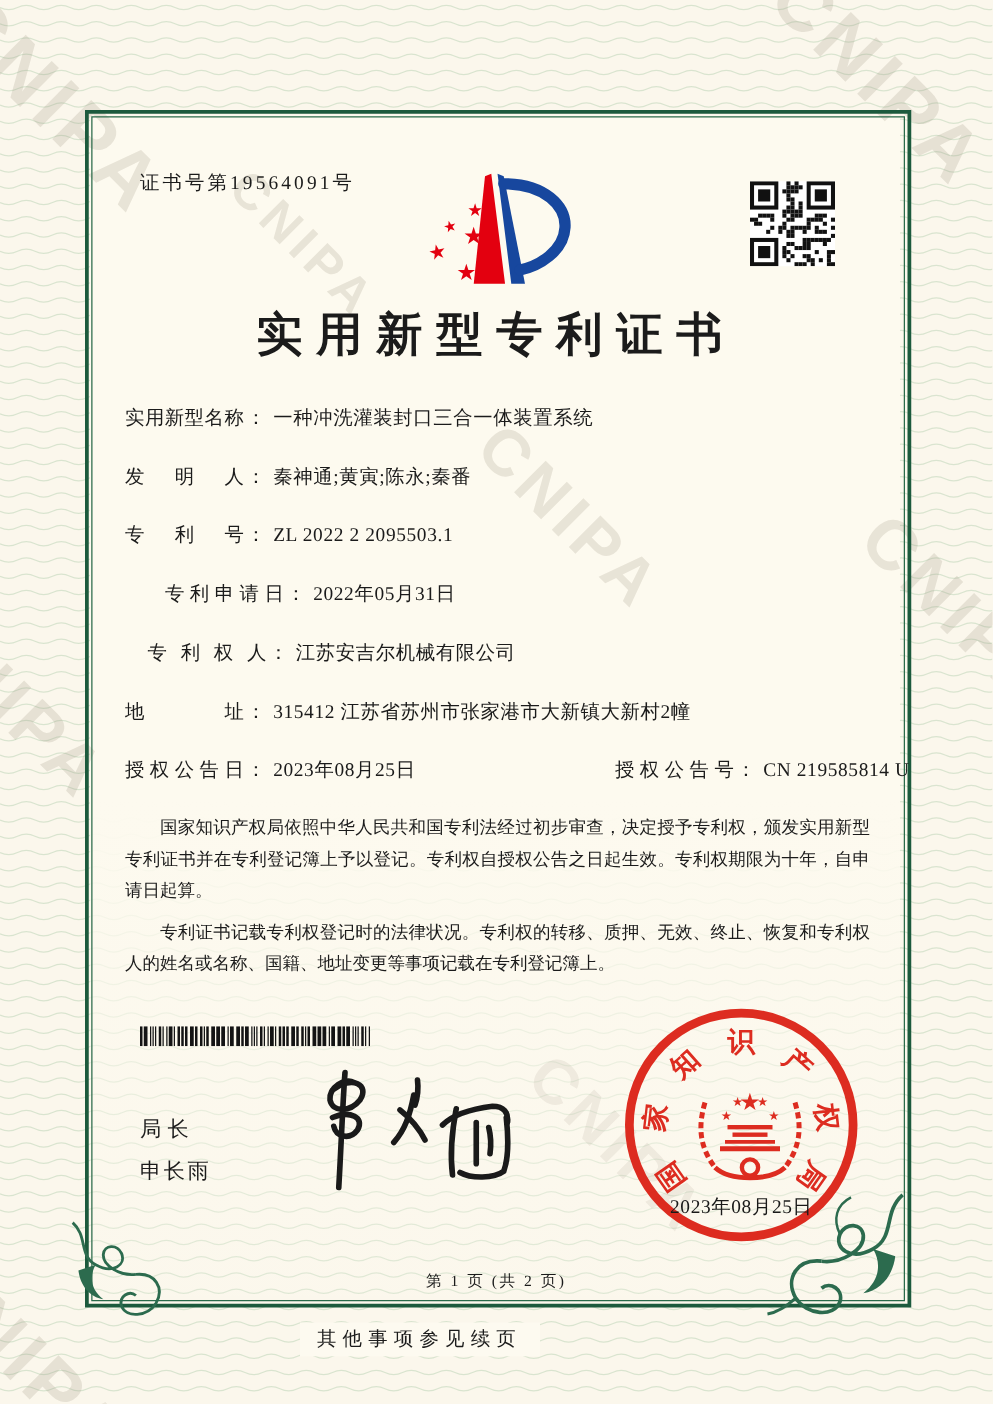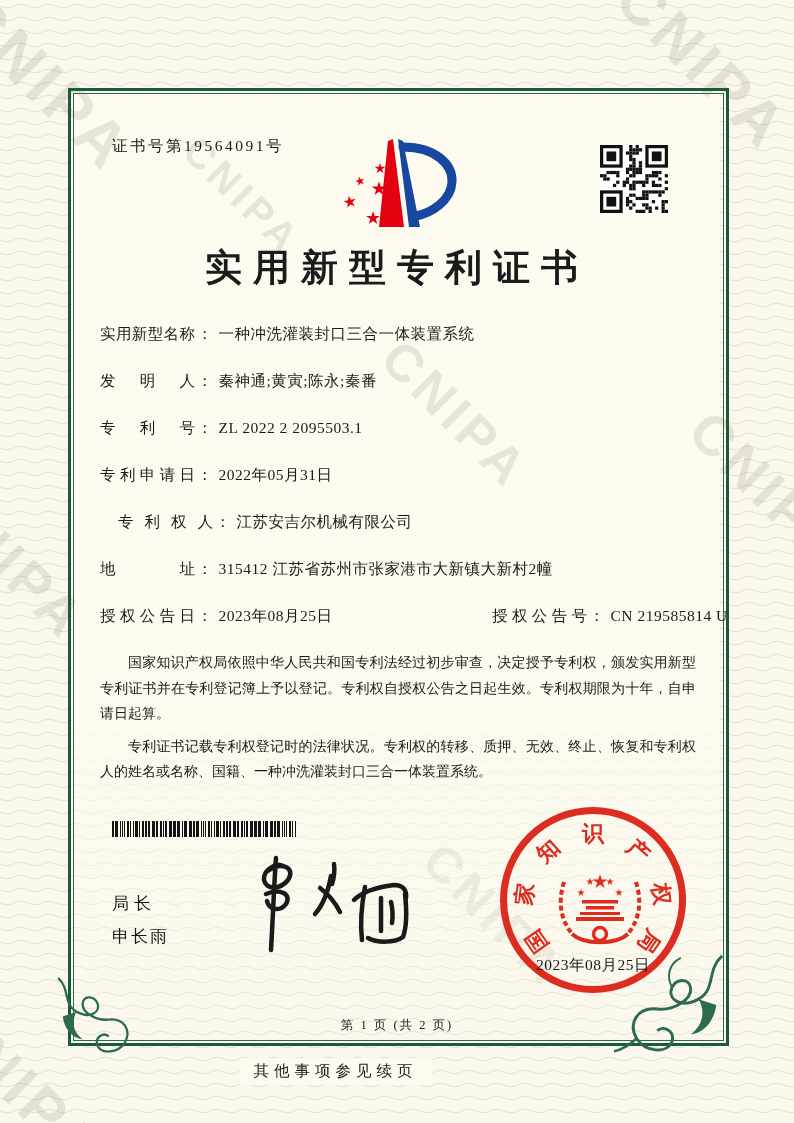--- a/index.html
+++ b/index.html
@@ -317,39 +317,39 @@
 
   <div class="row" style="top:324px;">
     <span class="flabel">实用新型名称</span><span class="fcolon">：</span><span class="fvalue">一种冲洗灌装封口三合一体装置系统</span>
   </div>
   <div class="row" style="top:371px;">
     <span class="flabel">发明人</span><span class="fcolon">：</span><span class="fvalue">秦神通;黄寅;陈永;秦番</span>
   </div>
   <div class="row" style="top:418px;">
     <span class="flabel">专利号</span><span class="fcolon">：</span><span class="fvalue">ZL 2022 2 2095503.1</span>
   </div>
-  <div class="row" style="top:465px;">
+  <div class="row" style="top:465px;margin-left:32px;">
     <span class="flabel">专利申请日</span><span class="fcolon">：</span><span class="fvalue">2022年05月31日</span>
   </div>
   <div class="row" style="top:512px;margin-left:18px;">
     <span class="flabel">专利权人</span><span class="fcolon">：</span><span class="fvalue">江苏安吉尔机械有限公司</span>
   </div>
   <div class="row" style="top:559px;">
     <span class="flabel">地址</span><span class="fcolon">：</span><span class="fvalue">315412 江苏省苏州市张家港市大新镇大新村2幢</span>
   </div>
   <div class="row" style="top:606px;width:600px;">
     <span class="flabel">授权公告日</span><span class="fcolon">：</span><span class="fvalue">2023年08月25日</span>
     <span class="pair2">
       <span class="flabel">授权公告号</span><span class="fcolon">：</span><span class="fvalue">CN 219585814 U</span>
     </span>
   </div>
 
   <div class="paras">
     <p>国家知识产权局依照中华人民共和国专利法经过初步审查，决定授予专利权，颁发实用新型专利证书并在专利登记簿上予以登记。专利权自授权公告之日起生效。专利权期限为十年，自申请日起算。</p>
-    <p>专利证书记载专利权登记时的法律状况。专利权的转移、质押、无效、终止、恢复和专利权人的姓名或名称、国籍、一种冲洗灌装封口三合一体装置系统。</p>
+    <p>专利证书记载专利权登记时的法律状况。专利权的转移、质押、无效、终止、恢复和专利权人的姓名或名称、国籍、地址变更等事项记载在专利登记簿上。</p>
   </div>
 
   <div class="barcode" id="barcode"><span style="width:2px;margin-right:1px"></span><span style="width:3px;margin-right:2px"></span><span style="width:1px;margin-right:1px"></span><span style="width:1px;margin-right:1px"></span><span style="width:1px;margin-right:2px"></span><span style="width:2px;margin-right:1px"></span><span style="width:1px;margin-right:2px"></span><span style="width:1px;margin-right:1px"></span><span style="width:3px;margin-right:1px"></span><span style="width:1px;margin-right:2px"></span><span style="width:2px;margin-right:1px"></span><span style="width:2px;margin-right:1px"></span><span style="width:2px;margin-right:2px"></span><span style="width:3px;margin-right:1px"></span><span style="width:2px;margin-right:2px"></span><span style="width:2px;margin-right:1px"></span><span style="width:1px;margin-right:1px"></span><span style="width:2px;margin-right:2px"></span><span style="width:3px;margin-right:1px"></span><span style="width:3px;margin-right:1px"></span><span style="width:3px;margin-right:2px"></span><span style="width:1px;margin-right:1px"></span><span style="width:3px;margin-right:2px"></span><span style="width:3px;margin-right:1px"></span><span style="width:2px;margin-right:1px"></span><span style="width:3px;margin-right:2px"></span><span style="width:1px;margin-right:1px"></span><span style="width:1px;margin-right:1px"></span><span style="width:1px;margin-right:2px"></span><span style="width:2px;margin-right:1px"></span><span style="width:1px;margin-right:2px"></span><span style="width:1px;margin-right:1px"></span><span style="width:3px;margin-right:1px"></span><span style="width:1px;margin-right:2px"></span><span style="width:2px;margin-right:1px"></span><span style="width:2px;margin-right:1px"></span><span style="width:2px;margin-right:2px"></span><span style="width:3px;margin-right:1px"></span><span style="width:2px;margin-right:2px"></span><span style="width:2px;margin-right:1px"></span><span style="width:1px;margin-right:1px"></span><span style="width:2px;margin-right:2px"></span><span style="width:3px;margin-right:1px"></span><span style="width:3px;margin-right:1px"></span><span style="width:3px;margin-right:2px"></span><span style="width:1px;margin-right:1px"></span><span style="width:3px;margin-right:2px"></span><span style="width:3px;margin-right:1px"></span><span style="width:2px;margin-right:1px"></span><span style="width:3px;margin-right:2px"></span><span style="width:1px;margin-right:1px"></span><span style="width:1px;margin-right:1px"></span><span style="width:1px;margin-right:2px"></span><span style="width:2px;margin-right:1px"></span><span style="width:1px;margin-right:2px"></span><span style="width:1px;margin-right:1px"></span></div>
 
   <div class="signer-title">局长</div>
   <div class="signer-name">申长雨</div>
 
   <svg class="signature" width="190" height="108" viewBox="0 0 190 108" fill="none" stroke="#1a1a1a" stroke-width="4.5" stroke-linecap="round">
     <path d="M30,22 C46,10 60,18 52,30 C44,40 30,40 28,30 C27,20 40,12 47,16"></path>
     <path d="M30,44 C44,38 56,44 50,54 C44,62 33,60 31,51"></path>

